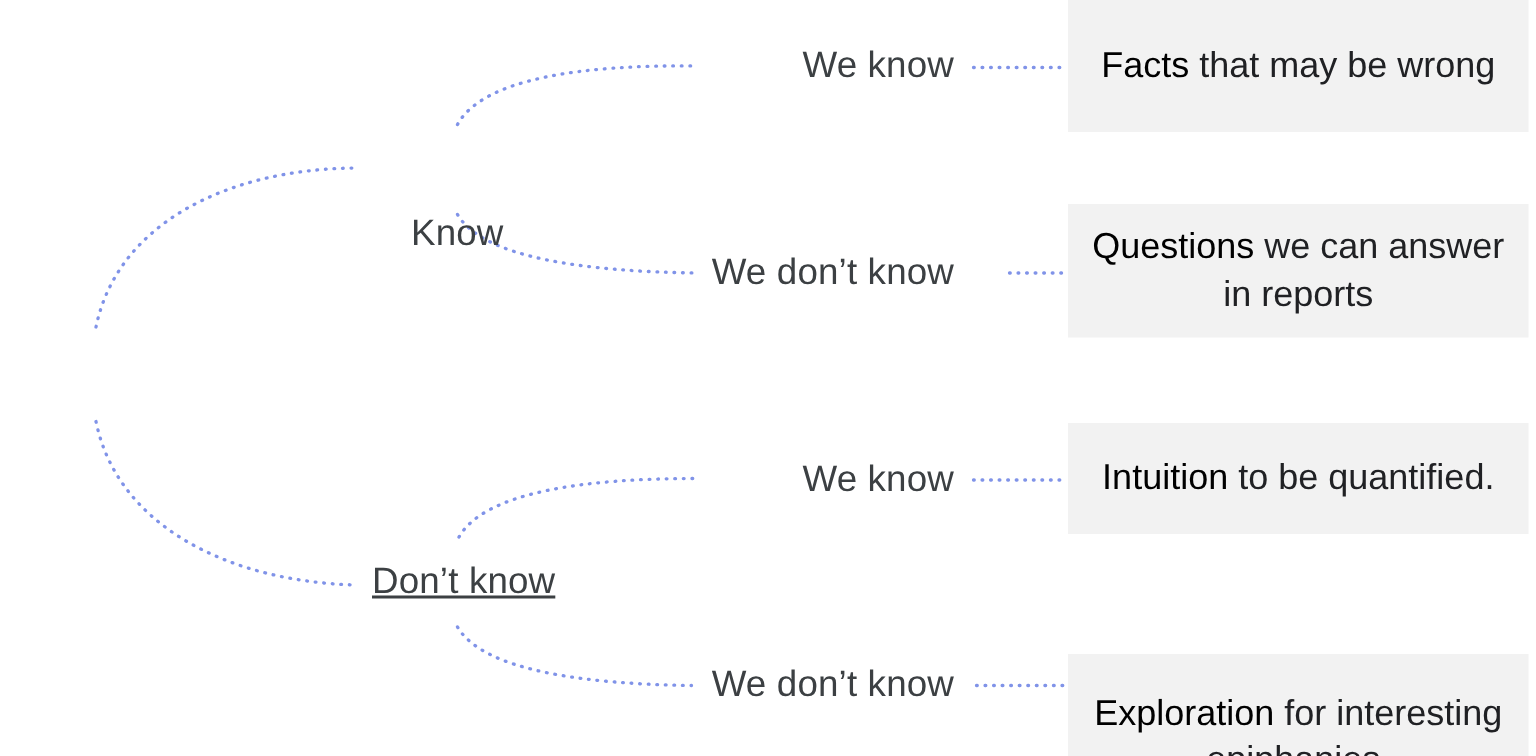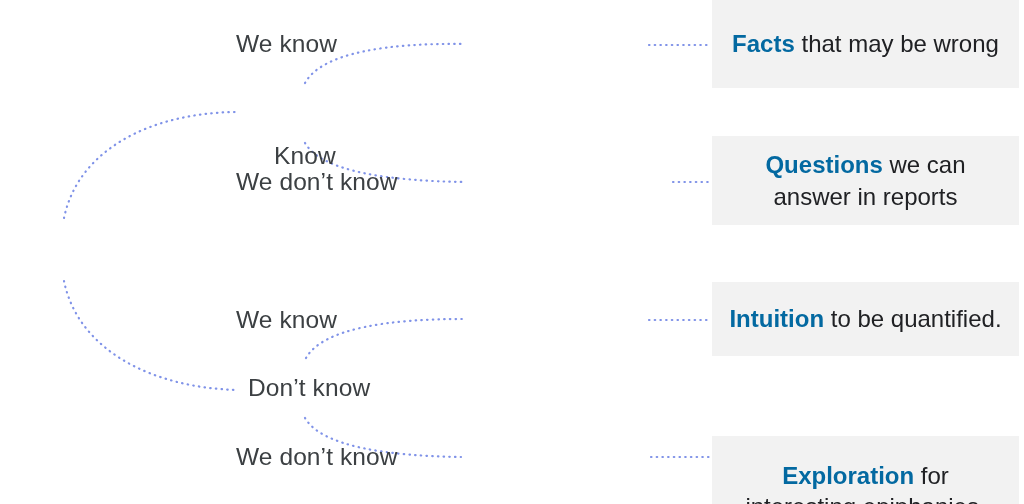--- a/index.html
+++ b/index.html
@@ -44,24 +44,25 @@
 
   .root-label {
     left: 4px;
     top: 236px;
   }
 
   .branch-label {
     font-size: 24.5px;
   }
   .branch-know   { left: 274px; top: 98px; margin-top: 44px; }
-  .branch-dont   { left: 248px; top: 374px; }
+  .branch-dont   { left: 248px; top: 374px; text-decoration: underline; }
 
   .leaf-label {
     font-size: 24.5px;
+    text-align: right;
     width: 400px;
   }
   .leaf-1 { left: 236px; top: 30px; }
   .leaf-2 { left: 236px; top: 168px; }
   .leaf-3 { left: 236px; top: 306px; }
   .leaf-4 { left: 236px; top: 443px; }
 
   
   .outcome-box {
     position: absolute;
@@ -74,22 +75,22 @@
     box-sizing: border-box;
     padding: 6px 14px;
   }
   .outcome-text {
     color: #202124;
     font-size: 24px;
     line-height: 1.3;
     text-align: center;
   }
   .outcome-text b {
-    font-weight: 700;
-    color: #0369a1;
+    font-weight: 400;
+    color: #000000;
   }
 
   .box-1 { top: 0px;   height: 88px; }
   .box-2 { top: 136px; height: 89px; }
   .box-3 { top: 282px; height: 74px; }
   .box-4 { top: 436px; height: 92px; align-items: flex-end; }
 </style>
 </head>
 <body>
 

